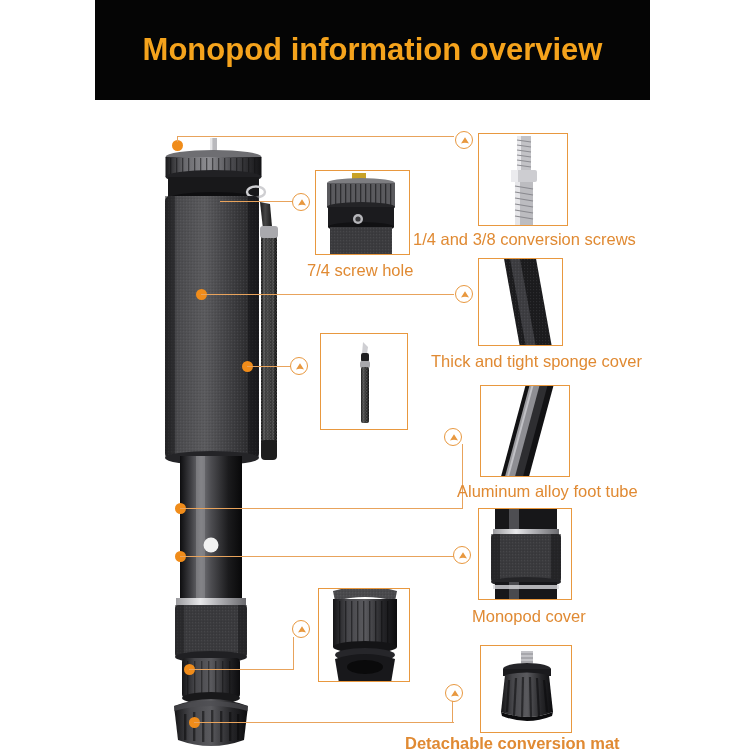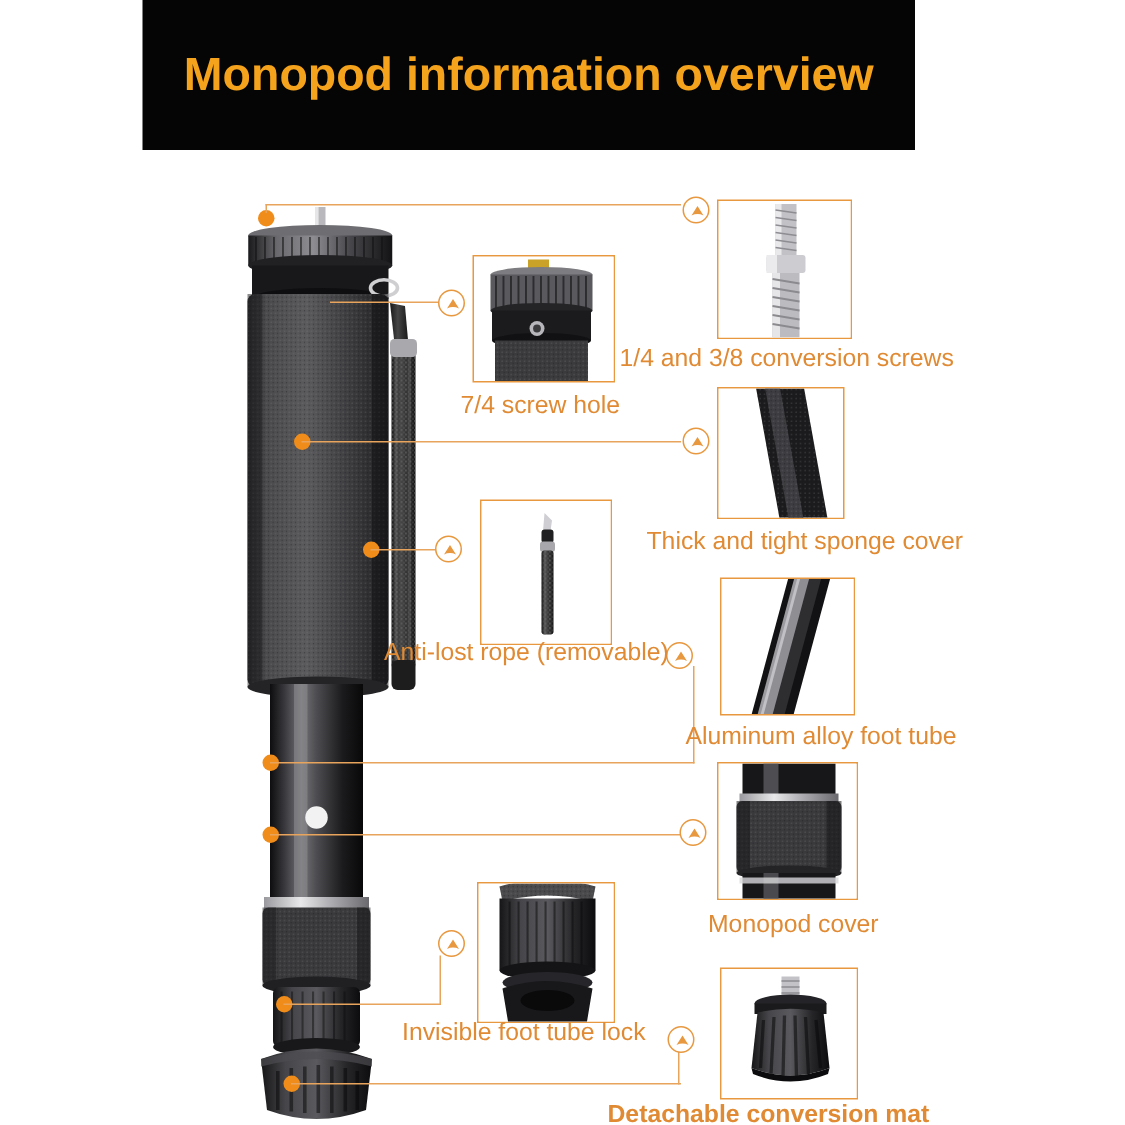--- a/index.html
+++ b/index.html
@@ -8,21 +8,21 @@
     width:750px;height:750px;
     background:#ffffff;
     font-family:"Liberation Sans", sans-serif;
     overflow:hidden;
     position:relative;
   }
   #stage{position:absolute;left:0;top:0;width:750px;height:750px;}
 
   
   .banner{
-    position:absolute;left:95px;top:0px;width:515px;height:100px;
+    position:absolute;left:95px;top:0px;width:555px;height:100px;
     background:#050505;
     display:flex;flex-direction:column;align-items:center;justify-content:center;
   }
   .banner-title{
     font-size:31px;font-weight:bold;letter-spacing:0px;
     line-height:1.05;white-space:nowrap;
   }
   .banner-sub{
     font-size:20px;font-weight:bold;color:#f4f4f4;
     line-height:1.05;white-space:nowrap;margin-top:5px;
@@ -354,21 +354,20 @@
     <svg width="88" height="97" viewBox="0 0 88 97">
       <rect width="88" height="97" fill="#fff"></rect>
       <path d="M42 8 L47 13 L46 20 L41 20 Z" fill="#cfcfd3"></path>
       <rect x="40" y="19" width="8" height="9" rx="2" fill="#1f1f21"></rect>
       <rect x="39" y="27" width="10" height="7" rx="2" fill="#a8a8ac"></rect>
       <rect x="40" y="33" width="8" height="56" rx="2" fill="url(#gStrap)"></rect>
       <rect x="40" y="33" width="8" height="56" rx="2" fill="url(#pStrap)"></rect>
       <rect x="41.4" y="33" width="1.5" height="56" fill="#6f6f6f" opacity="0.5"></rect>
     </svg>
   </div>
-  <div class="cap" style="left:256px;top:427px;">Anti-lost rope (removable)</div>
 
   <div class="thumb" style="left:480px;top:385px;width:90px;height:92px;">
     <svg width="90" height="92" viewBox="0 0 90 92">
       <rect width="90" height="92" fill="#fff"></rect>
       <path d="M46 -6 L74 -6 L46 98 L18 98 Z" fill="#121214"></path>
       <path d="M52 -6 L62 -6 L34 98 L24 98 Z" fill="#8e8e93"></path>
       <path d="M60 -6 L68 -6 L40 98 L32 98 Z" fill="#2e2e31"></path>
       <path d="M50 -6 L54 -6 L26 98 L22 98 Z" fill="#d6d6da" opacity="0.7"></path>
     </svg>
   </div>
@@ -408,21 +407,20 @@
         <rect x="56" y="12" width="1.4" height="44" fill="#09090a"></rect>
         <rect x="62" y="12" width="1.4" height="44" fill="#09090a"></rect>
         <rect x="68" y="12" width="1.4" height="44" fill="#09090a"></rect>
       </g>
       <ellipse cx="46" cy="58" rx="32" ry="6" fill="#141416"></ellipse>
       <ellipse cx="46" cy="66" rx="30" ry="7" fill="#26262a"></ellipse>
       <path d="M16 70 Q46 60 76 70 L72 94 L20 94 Z" fill="#18181b"></path>
       <ellipse cx="46" cy="78" rx="18" ry="7" fill="#0a0a0b"></ellipse>
     </svg>
   </div>
-  <div class="cap" style="left:268px;top:680px;">Invisible foot tube lock</div>
 
   <div class="thumb" style="left:480px;top:645px;width:92px;height:88px;">
     <svg width="92" height="88" viewBox="0 0 92 88">
       <rect width="92" height="88" fill="#fff"></rect>
       <rect x="40" y="5" width="12" height="16" fill="#c3c3c7"></rect>
       <g stroke="#8b8b90" stroke-width="1">
         <line x1="40" y1="8" x2="52" y2="8"></line>
         <line x1="40" y1="12" x2="52" y2="12"></line>
         <line x1="40" y1="16" x2="52" y2="16"></line>
       </g>

